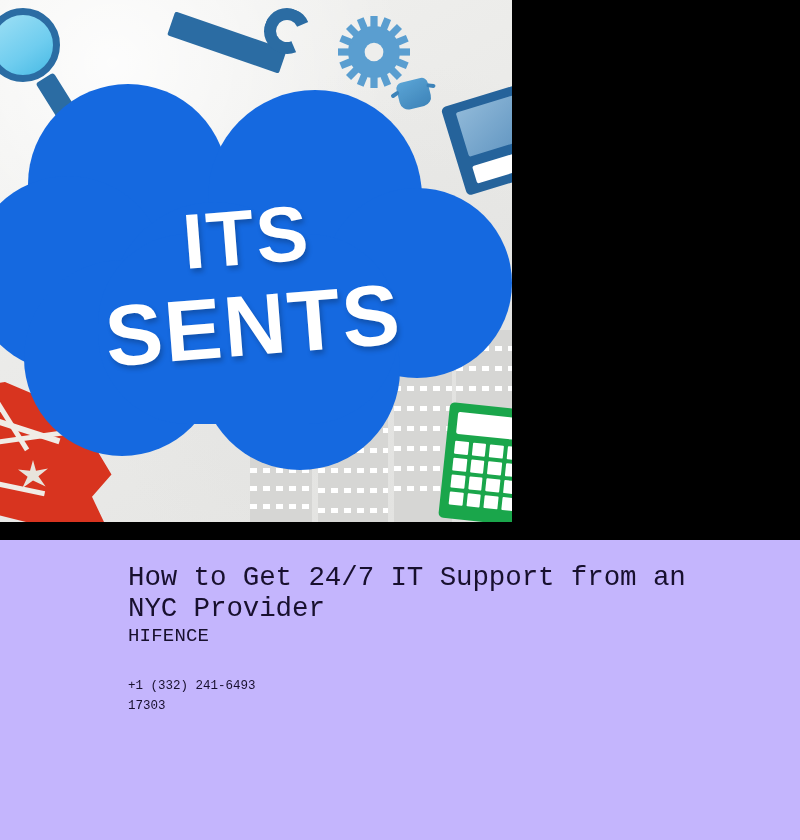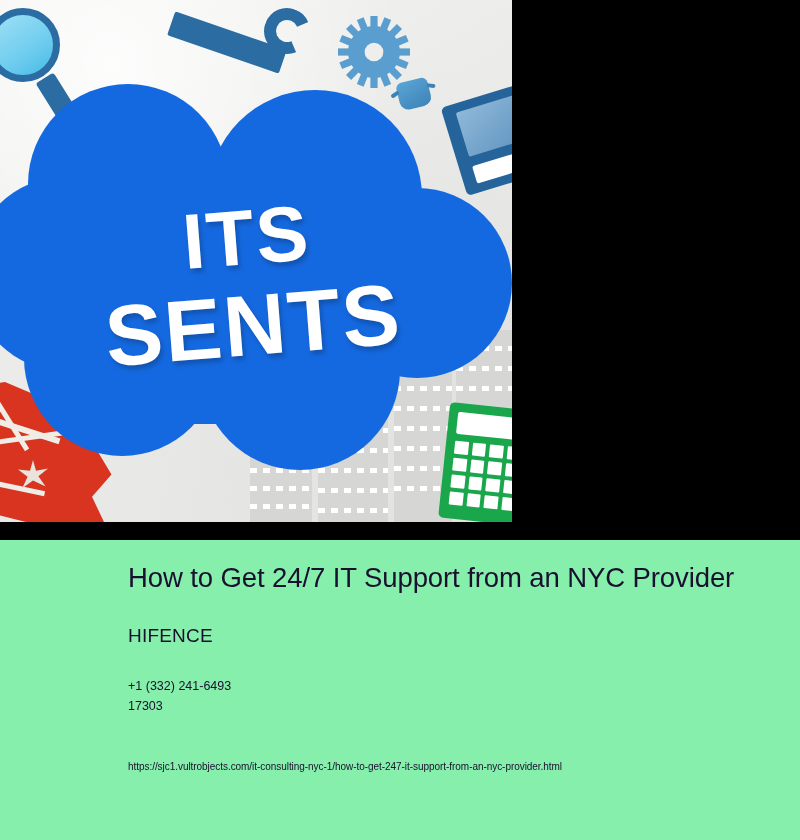--- a/index.html
+++ b/index.html
@@ -252,21 +252,22 @@
   #cloud-line-1 { font-size: 78px; }
   #cloud-line-2 { font-size: 86px; margin-top: 4px; }
 
   
   #info-panel {
     position: absolute;
     left: 0;
     top: 540px;
     width: 800px;
     height: 300px;
-    background: #86efac;
+    background: #c4b5fd;
+    font-family: Liberation Mono, monospace;
   }
   #article-title {
     position: absolute;
     left: 128px;
     top: 22px;
     width: 612px;
     margin: 0;
     font-size: 27.5px;
     font-weight: normal;
     line-height: 1.13;
@@ -433,14 +434,13 @@
 
   <h1 id="article-title">How to Get 24/7 IT Support from an NYC Provider</h1>
 
   <div id="brand-name">HIFENCE</div>
 
   <div id="contact-block">
     <div class="contact-line">+1 (332) 241-6493</div>
     <div class="contact-line">17303</div>
   </div>
 
-  <div id="source-url">https://sjc1.vultrobjects.com/it-consulting-nyc-1/how-to-get-247-it-support-from-an-nyc-provider.html</div>
 </div>
 
 </body></html>

